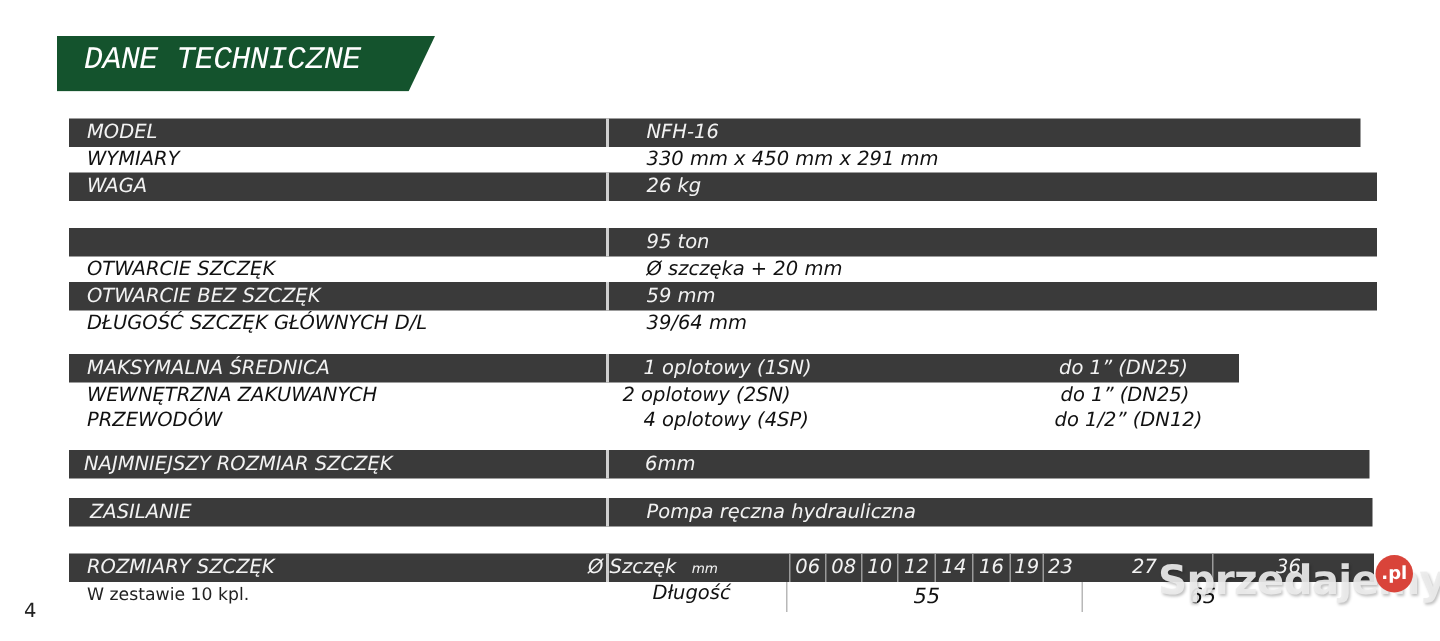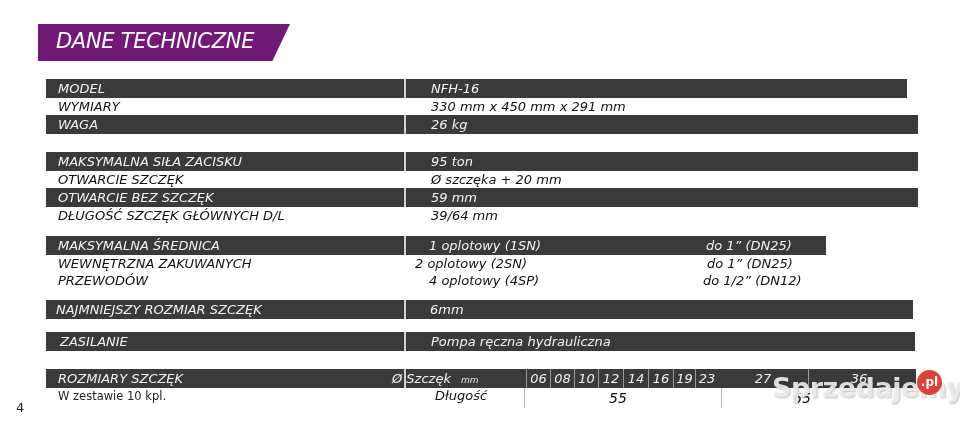--- a/index.html
+++ b/index.html
@@ -2,22 +2,23 @@
 <html><head>
 <meta charset="utf-8">
 <style>
   html, body { margin: 0; padding: 0; }
   body {
     width: 960px; height: 427px; background: #ffffff; position: relative;
     overflow: hidden; font-family: "DejaVu Sans", sans-serif; color: #111;
   }
   .title-banner {
     position: absolute; left: 38px; top: 24px; width: 252px; height: 37px;
-    background: #701a75;
+    background: #14532d;
     clip-path: polygon(0 0, 100% 0, 93% 100%, 0 100%);
+    font-family: Liberation Mono, monospace;
   }
   .title-text {
     position: absolute; left: 18px; top: 5px; color: #fff;
     font-size: 21px; font-style: italic; letter-spacing: -0.3px; white-space: nowrap;
   }
   .row {
     position: absolute; left: 46px; height: 19px; display: flex; align-items: center;
     font-style: italic; font-size: 13px; white-space: nowrap;
   }
   .row.dark { background: #3a3a3a; color: #f2f2f2; }
@@ -59,21 +60,20 @@
   <span class="label">WYMIARY</span>
   <span class="val">330 mm x 450 mm x 291 mm</span>
 </div>
 <div class="row dark" style="top:115px;width:872px;">
   <span class="label">WAGA</span>
   <span class="sep"></span>
   <span class="val">26 kg</span>
 </div>
 
 <div class="row dark" style="top:152px;width:872px;">
-  <span class="label">MAKSYMALNA SIŁA ZACISKU</span>
   <span class="sep"></span>
   <span class="val">95 ton</span>
 </div>
 <div class="row light" style="top:170px;width:872px;">
   <span class="label">OTWARCIE SZCZĘK</span>
   <span class="val">Ø szczęka + 20 mm</span>
 </div>
 <div class="row dark" style="top:188px;width:872px;">
   <span class="label">OTWARCIE BEZ SZCZĘK</span>
   <span class="sep"></span>

